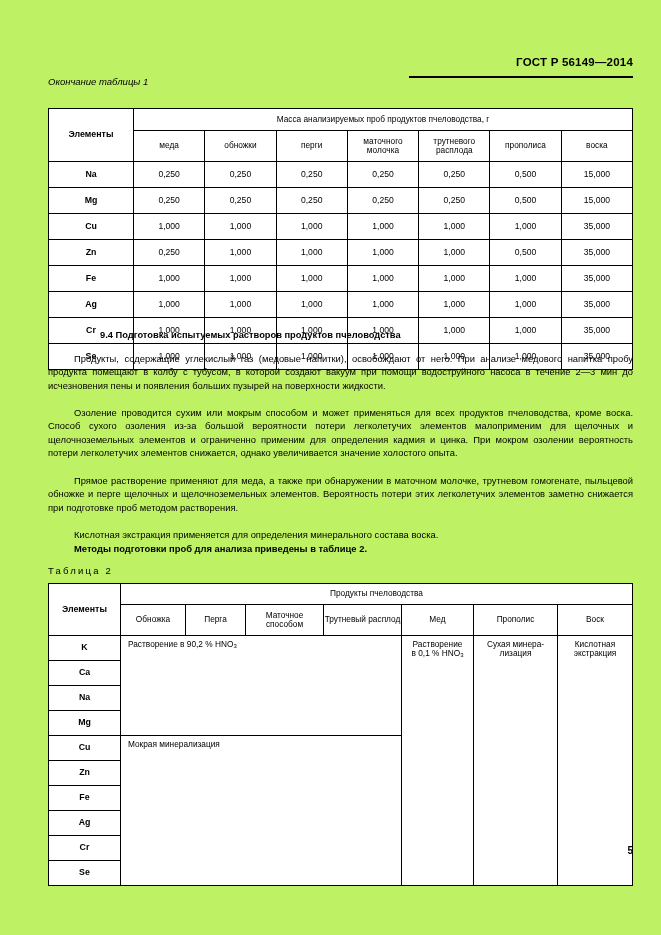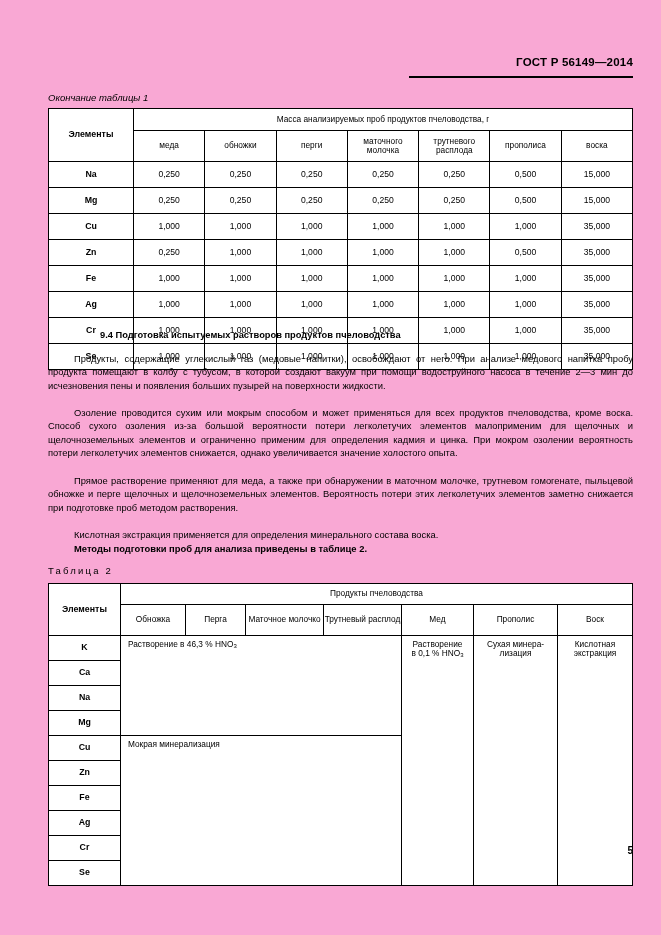--- a/index.html
+++ b/index.html
@@ -8,21 +8,21 @@
     background: #ffffff;
   }
   body {
     font-family: "Liberation Sans", sans-serif;
     color: #000000;
   }
   .page {
     position: relative;
     width: 661px;
     height: 935px;
-    background: #f9a8d4;
+    background: #bef264;
     overflow: hidden;
     box-sizing: border-box;
   }
 
   
   .runhead {
     position: absolute;
     top: 56px;
     left: 48px;
     right: 28px;
@@ -145,21 +145,21 @@
   }
 </style>
 </head>
 <body>
 
 <div class="page">
 
   <div class="runhead">ГОСТ Р 56149—2014</div>
   <div class="runhead-rule"></div>
 
-  <div class="cap-cont" style="top:92px;">Окончание таблицы 1</div>
+  <div class="cap-cont" style="top:76px;">Окончание таблицы 1</div>
 
   <table class="gost" id="table1">
     <colgroup>
       <col class="elem-col">
       <col span="7">
     </colgroup>
     <tbody>
       <tr class="hdr-top">
         <td rowspan="2" class="outer-top outer-left elemname">Элементы</td>
         <td colspan="7" class="outer-top outer-right grouphdr">Масса анализируемых проб продуктов пчеловодства, г</td>
@@ -279,30 +279,30 @@
       <col>
     </colgroup>
     <tbody>
       <tr class="hdr-top">
         <td rowspan="2" class="outer-top outer-left elemname">Элементы</td>
         <td colspan="7" class="outer-top outer-right">Продукты пчеловодства</td>
       </tr>
       <tr class="hdr-sub">
         <td class="thickunder">Обножка</td>
         <td class="thickunder">Перга</td>
-        <td class="thickunder">Маточное молочко</td>
+        <td class="thickunder">Маточное способом</td>
         <td class="thickunder">Трутневый расплод</td>
         <td class="thickunder">Мед</td>
         <td class="thickunder">Прополис</td>
         <td class="thickunder outer-right">Воск</td>
       </tr>
 
       <tr>
         <td class="outer-left elemname">K</td>
-        <td colspan="4" rowspan="4" class="leftcell"><span>Растворение в 46,3 % HNO</span><sub>3</sub></td>
+        <td colspan="4" rowspan="4" class="leftcell"><span>Растворение в 90,2 % HNO</span><sub>3</sub></td>
         <td rowspan="10" class="topcell"><span>Растворение</span><br><span>в 0,1 % HNO</span><sub>3</sub></td>
         <td rowspan="10" class="topcell"><span>Сухая минера-</span><br><span>лизация</span></td>
         <td rowspan="10" class="topcell outer-right"><span>Кислотная</span><br><span>экстракция</span></td>
       </tr>
       <tr>
         <td class="outer-left elemname">Ca</td>
       </tr>
       <tr>
         <td class="outer-left elemname">Na</td>
       </tr>

